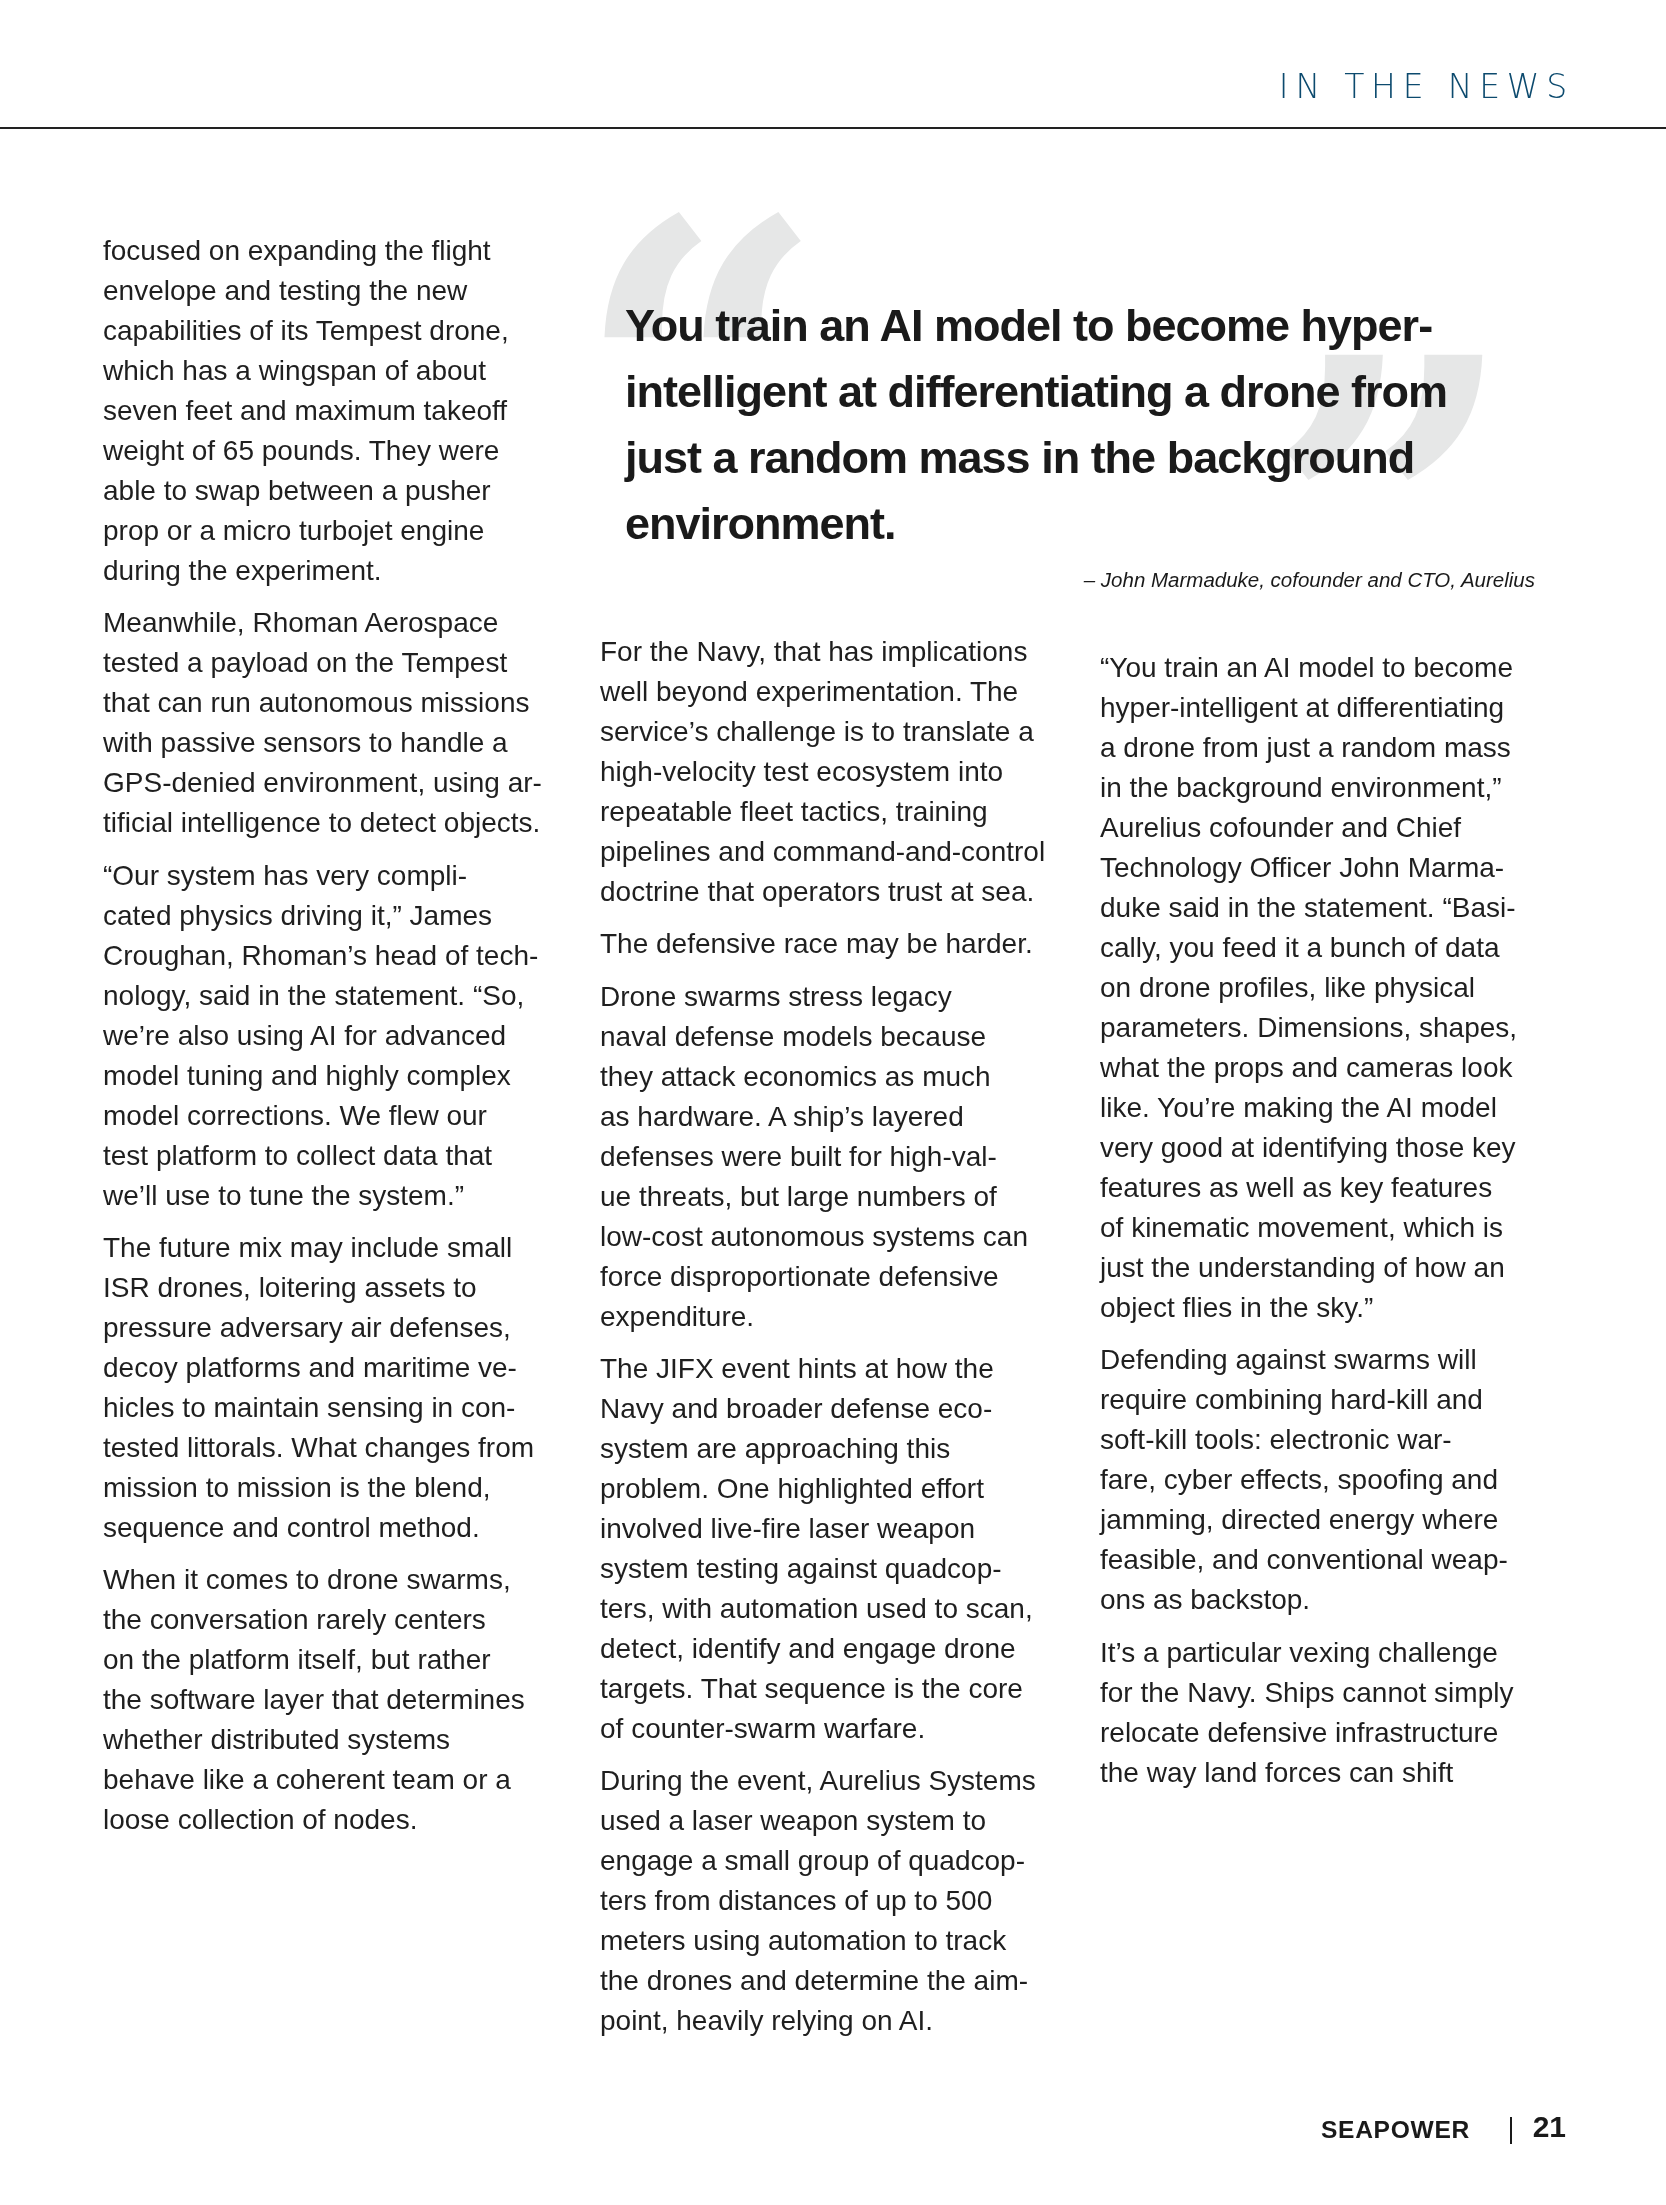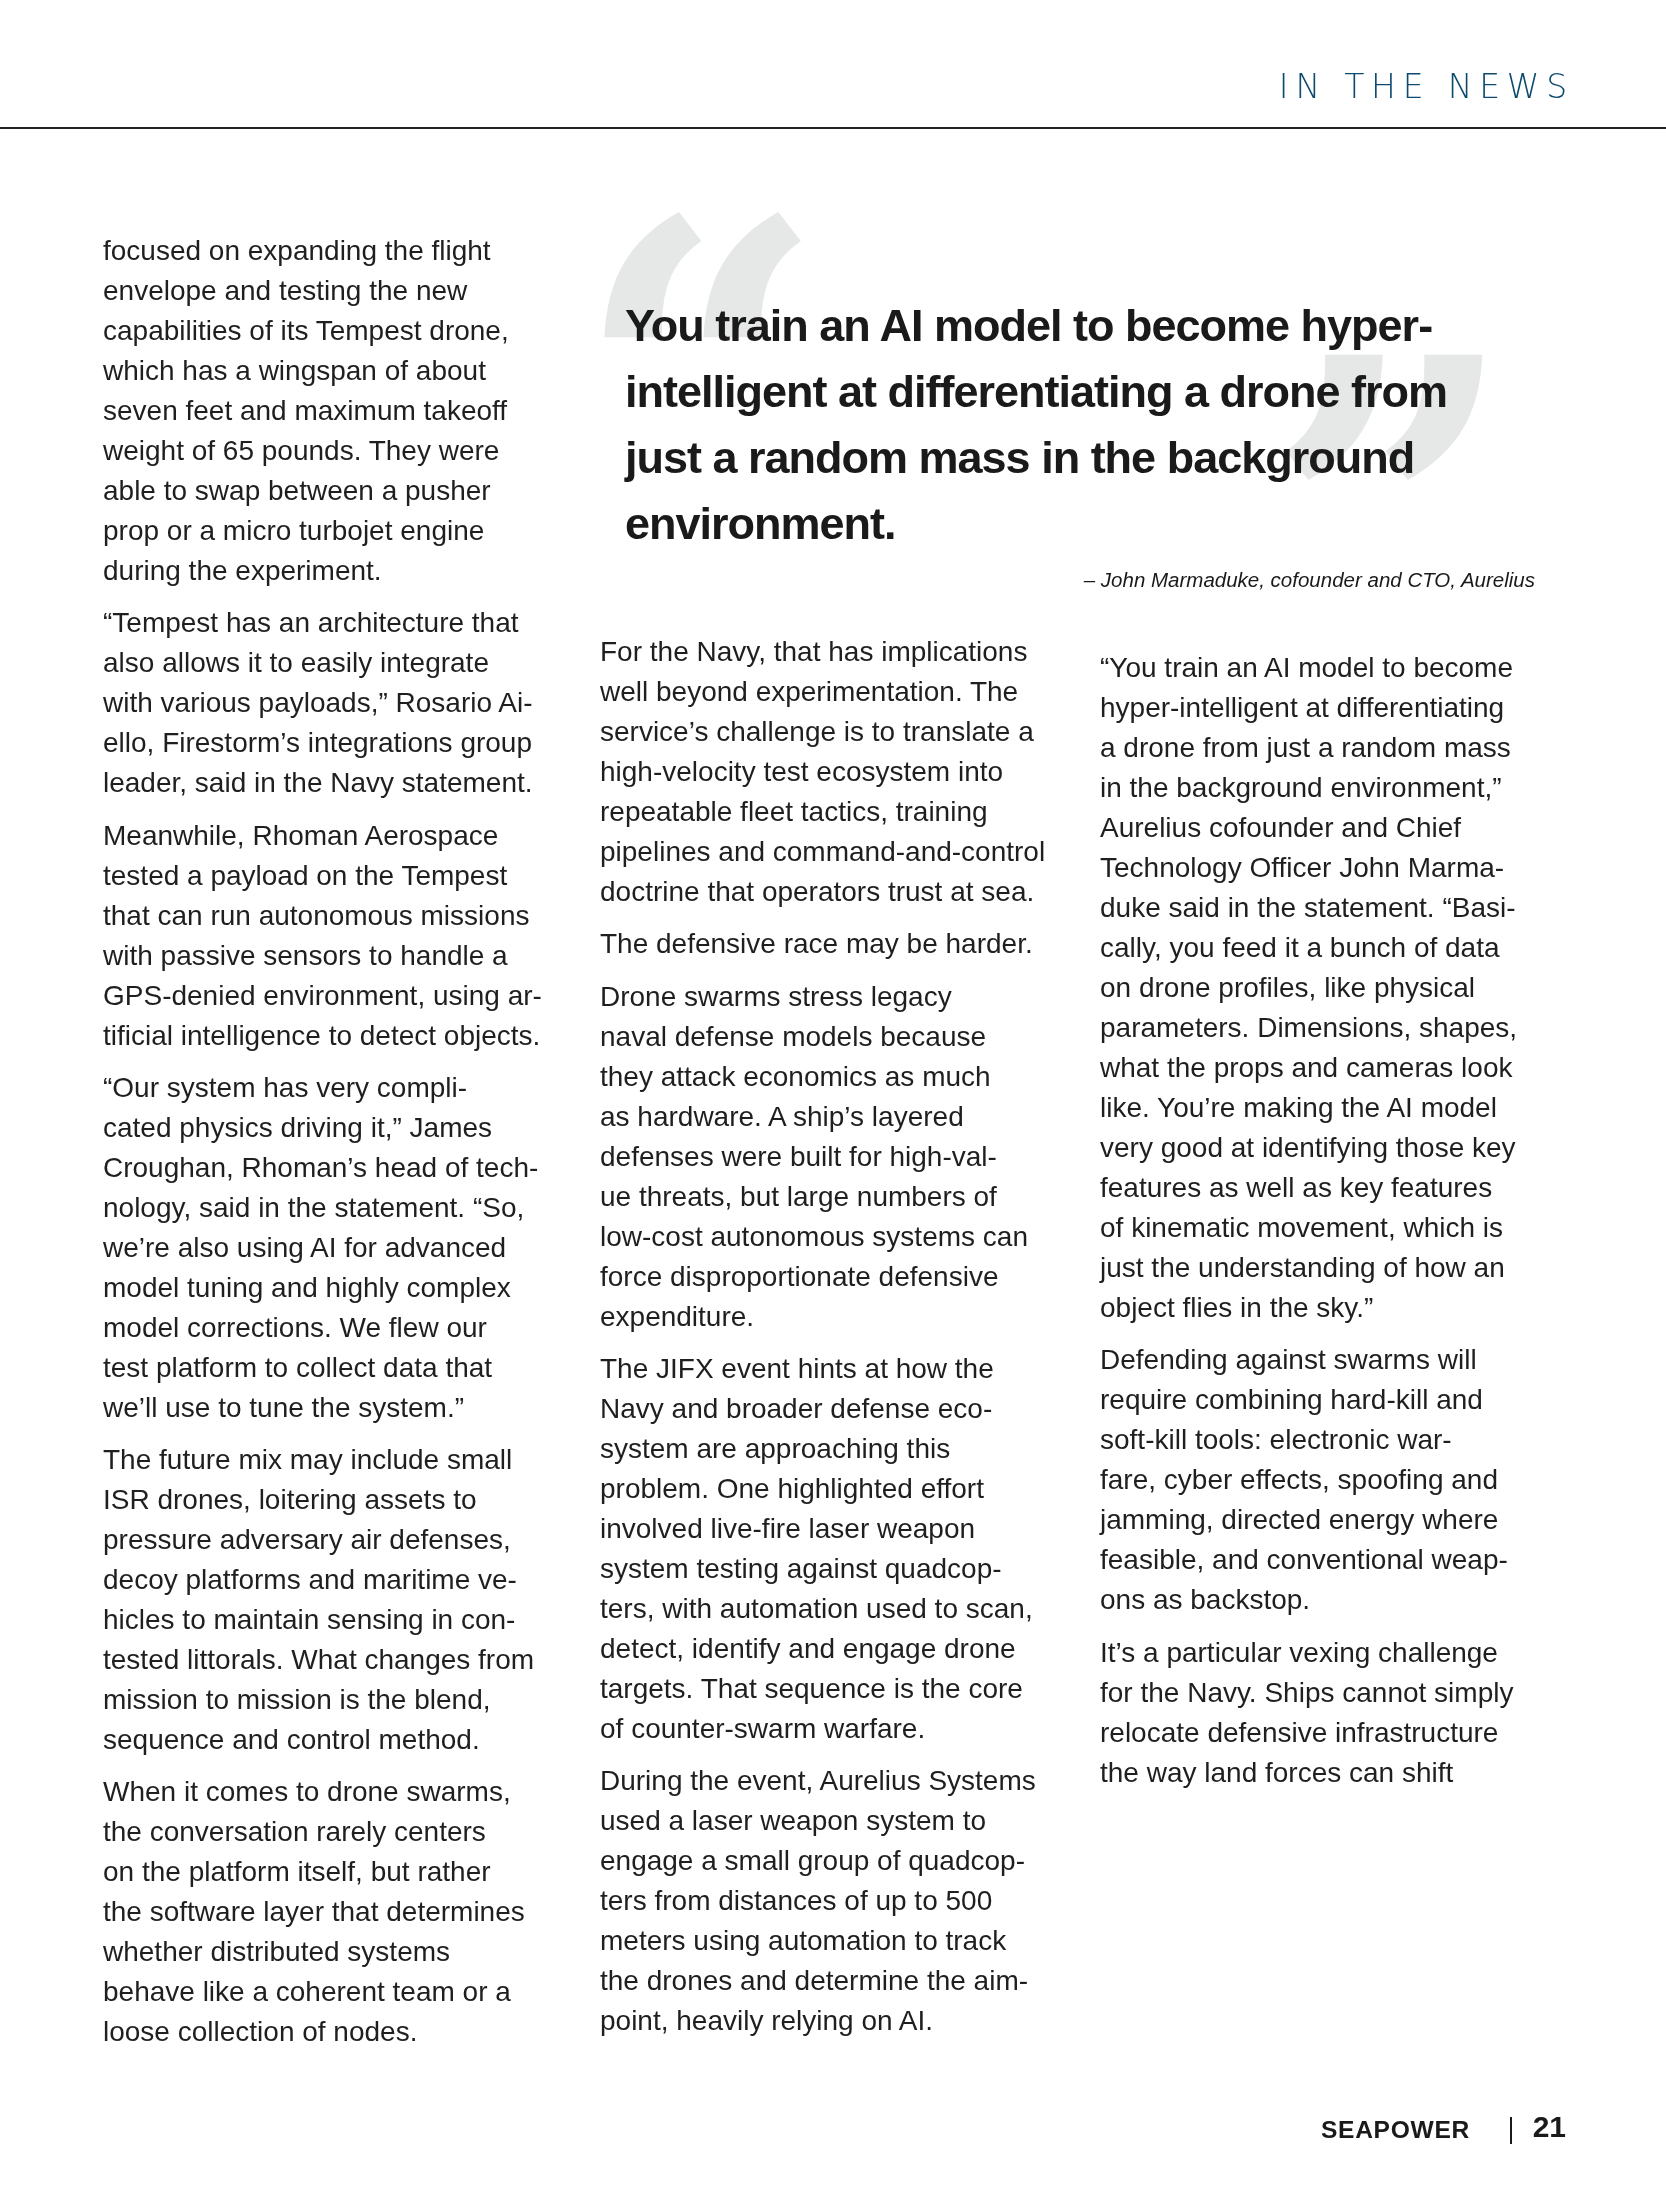--- a/index.html
+++ b/index.html
@@ -53,25 +53,20 @@
 <div class="col col1">
   <p>focused on expanding the flight
 envelope and testing the new
 capabilities of its Tempest drone,
 which has a wingspan of about
 seven feet and maximum takeoff
 weight of 65 pounds. They were
 able to swap between a pusher
 prop or a micro turbojet engine
 during the experiment.</p>
-  <p>“Tempest has an architecture that
-also allows it to easily integrate
-with various payloads,” Rosario Ai-
-ello, Firestorm’s integrations group
-leader, said in the Navy statement.</p>
   <p>Meanwhile, Rhoman Aerospace
 tested a payload on the Tempest
 that can run autonomous missions
 with passive sensors to handle a
 GPS-denied environment, using ar-
 tificial intelligence to detect objects.</p>
   <p>“Our system has very compli-
 cated physics driving it,” James
 Croughan, Rhoman’s head of tech-
 nology, said in the statement. “So,

